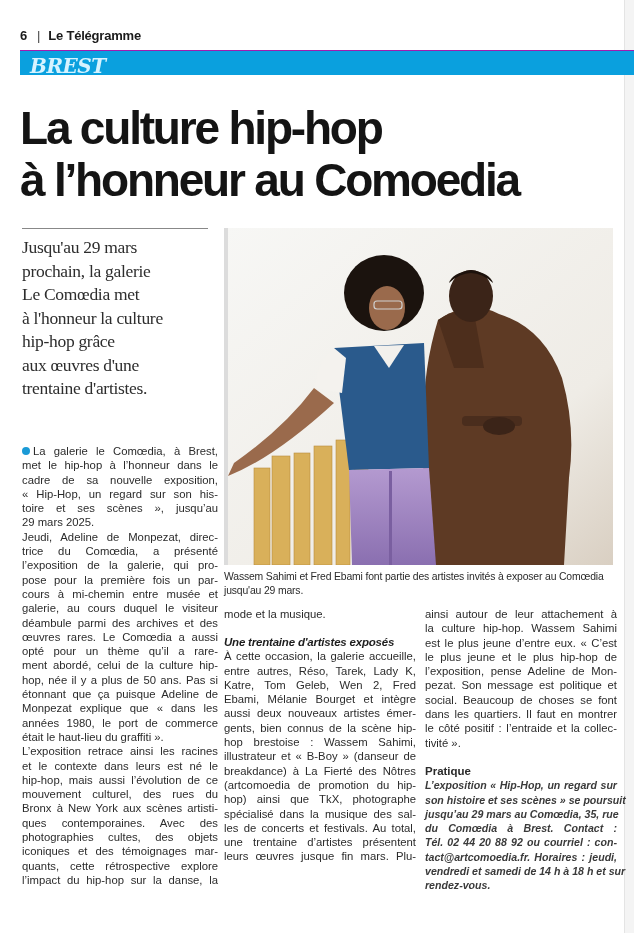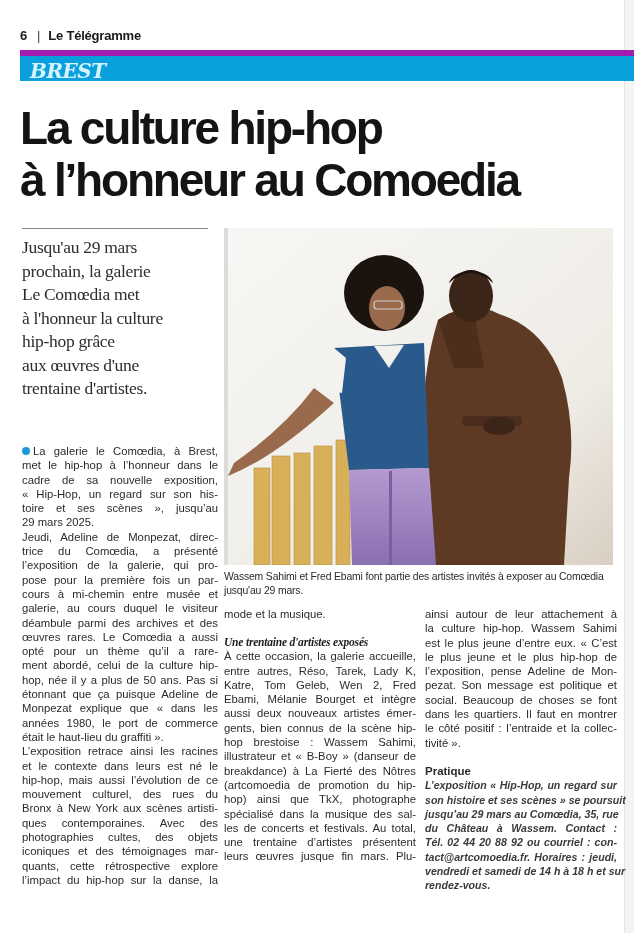--- a/index.html
+++ b/index.html
@@ -4,41 +4,41 @@
 <style>
   * { box-sizing: border-box; margin: 0; padding: 0; }
   html, body { width: 634px; height: 933px; background: #ffffff; overflow: hidden; }
   body { position: relative; font-family: "Liberation Sans", "DejaVu Sans", sans-serif; color: #222; }
 
   .page-edge { position: absolute; top: 0; right: 0; width: 10px; height: 933px; background: #f4f4f4; border-left: 1px solid #e4e4e4; }
 
   .folio { position: absolute; left: 20px; top: 28px; font-size: 13px; font-weight: bold; color: #1a1a1a; letter-spacing: -0.2px; }
   .folio .sep { display: inline-block; margin: 0 8px 0 10px; font-weight: normal; color: #444; }
 
-  .section-band { position: absolute; left: 20px; top: 50px; width: 614px; height: 31px; background: #0aa0de; border-top: 6px solid #a21caf; }
+  .section-band { position: absolute; left: 20px; top: 50px; width: 614px; height: 25px; background: #0aa0de; border-top: 1px solid #a21caf; }
   .section-band .label { position: absolute; left: 10px; top: 3px; font-family: "DejaVu Serif", "Liberation Serif", serif; font-style: italic; font-weight: bold; font-size: 20px; color: #d6f3ff; letter-spacing: -0.5px; }
 
   .headline { position: absolute; left: 20px; top: 102px; width: 600px; font-family: "Liberation Sans", sans-serif; font-weight: bold; font-size: 46px; line-height: 52px; color: #141414; letter-spacing: -2.2px; }
 
   .rule-left { position: absolute; left: 22px; top: 228px; width: 186px; height: 1px; background: #888; }
 
   .chapo { position: absolute; left: 22px; top: 236px; width: 190px; font-family: "Liberation Serif", "DejaVu Serif", serif; font-size: 17.5px; line-height: 23.5px; color: #2d2d2d; letter-spacing: -0.3px; }
   .chapo span { display: block; white-space: nowrap; }
 
   .col { position: absolute; font-family: "Liberation Sans", "DejaVu Sans", sans-serif; font-size: 11.3px; line-height: 14.3px; color: #2b2b2b; text-align: justify; }
   .col .ln { display: block; text-align: justify; text-align-last: justify; white-space: nowrap; }
   .col .ln.last { text-align-last: left; }
 
   .col1 { left: 22px; top: 444px; width: 196px; }
   .col2 { left: 224px; top: 607px; width: 192px; }
   .col3 { left: 425px; top: 607px; width: 192px; }
 
   .bullet { display: inline-block; width: 8px; height: 8px; border-radius: 50%; background: #1a9ad6; margin-right: 3px; vertical-align: 0px; }
 
-  .subhead { font-family: Liberation Serif, serif; font-style: italic; font-weight: bold; font-size: 11.5px; line-height: 14px; color: #1d1d1d; margin: 14px 0 0 0; letter-spacing: -0.2px; }
+  .subhead { font-family: Liberation Sans, sans-serif; font-style: italic; font-weight: bold; font-size: 11.5px; line-height: 14px; color: #1d1d1d; margin: 14px 0 0 0; letter-spacing: -0.2px; }
 
   .pratique-title { font-weight: bold; font-size: 11.5px; color: #2b2b2b; margin-top: 14px; }
   .pratique-body { font-style: italic; font-weight: bold; font-size: 10.6px; line-height: 14.3px; color: #3a3a3a; }
 
   .photo { position: absolute; left: 224px; top: 228px; width: 389px; height: 337px; overflow: hidden; background: #f3f2ef; }
   .caption { position: absolute; left: 224px; top: 570px; width: 395px; font-size: 10.4px; line-height: 13.5px; font-weight: normal; color: #2a2a2a; letter-spacing: -0.15px; }
 </style>
 </head>
 <body>
 
@@ -179,19 +179,19 @@
   <span class="ln">social. Beaucoup de choses se font</span>
   <span class="ln">dans les quartiers. Il faut en montrer</span>
   <span class="ln">le côté positif : l’entraide et la collec-</span>
   <span class="ln last">tivité ».</span>
 
   <div class="pratique-title">Pratique</div>
   <div class="pratique-body">
     <span class="ln">L’exposition « Hip-Hop, un regard sur</span>
     <span class="ln">son histoire et ses scènes » se poursuit</span>
     <span class="ln">jusqu’au 29 mars au Comœdia, 35, rue</span>
-    <span class="ln">du Château à Wassem. Contact :</span>
+    <span class="ln">du Comœdia à Brest. Contact :</span>
     <span class="ln">Tél. 02 44 20 88 92 ou courriel : con-</span>
     <span class="ln">tact@artcomoedia.fr. Horaires : jeudi,</span>
     <span class="ln">vendredi et samedi de 14 h à 18 h et sur</span>
     <span class="ln last">rendez-vous.</span>
   </div>
 </div>
 
 </body></html>

